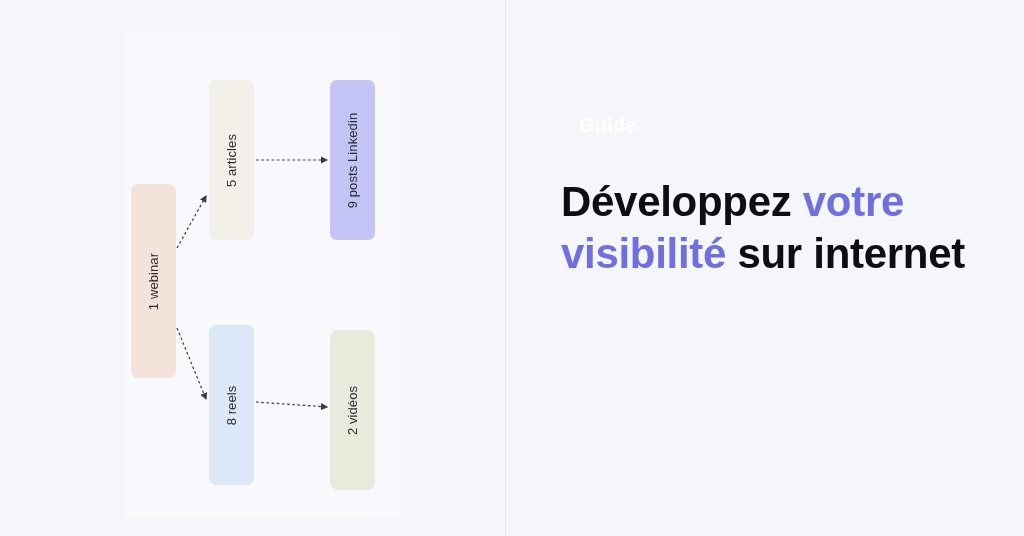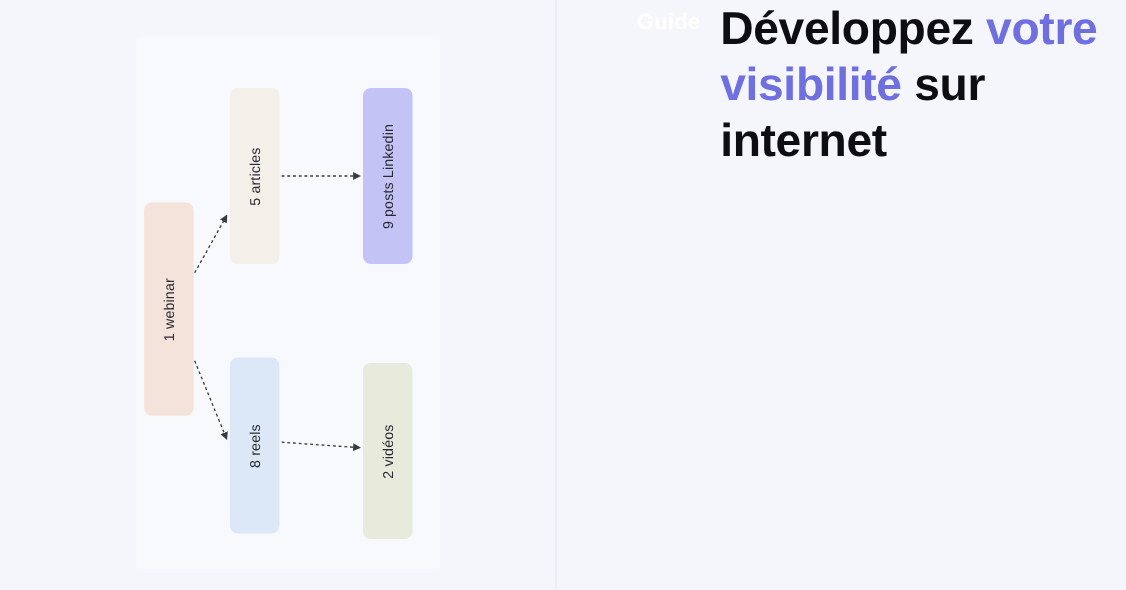--- a/index.html
+++ b/index.html
@@ -84,21 +84,21 @@
   #node-videos   { left: 330px; top: 330px; width: 45px; height: 160px; }
 
   
   .right-pane {
     position: relative;
     width: 519px;
     height: 384px;
     flex: 0 0 519px;
     padding: 0 0 0 56px;
     display: flex;
-    flex-direction: row;
+    flex-direction: column;
     justify-content: center;
   }
 
   .badge {
     display: inline-block;
     align-self: flex-start;
     padding: 10px 18px 11px;
     border-radius: 2px;
     color: #ffffff;
     font-size: 20px;

